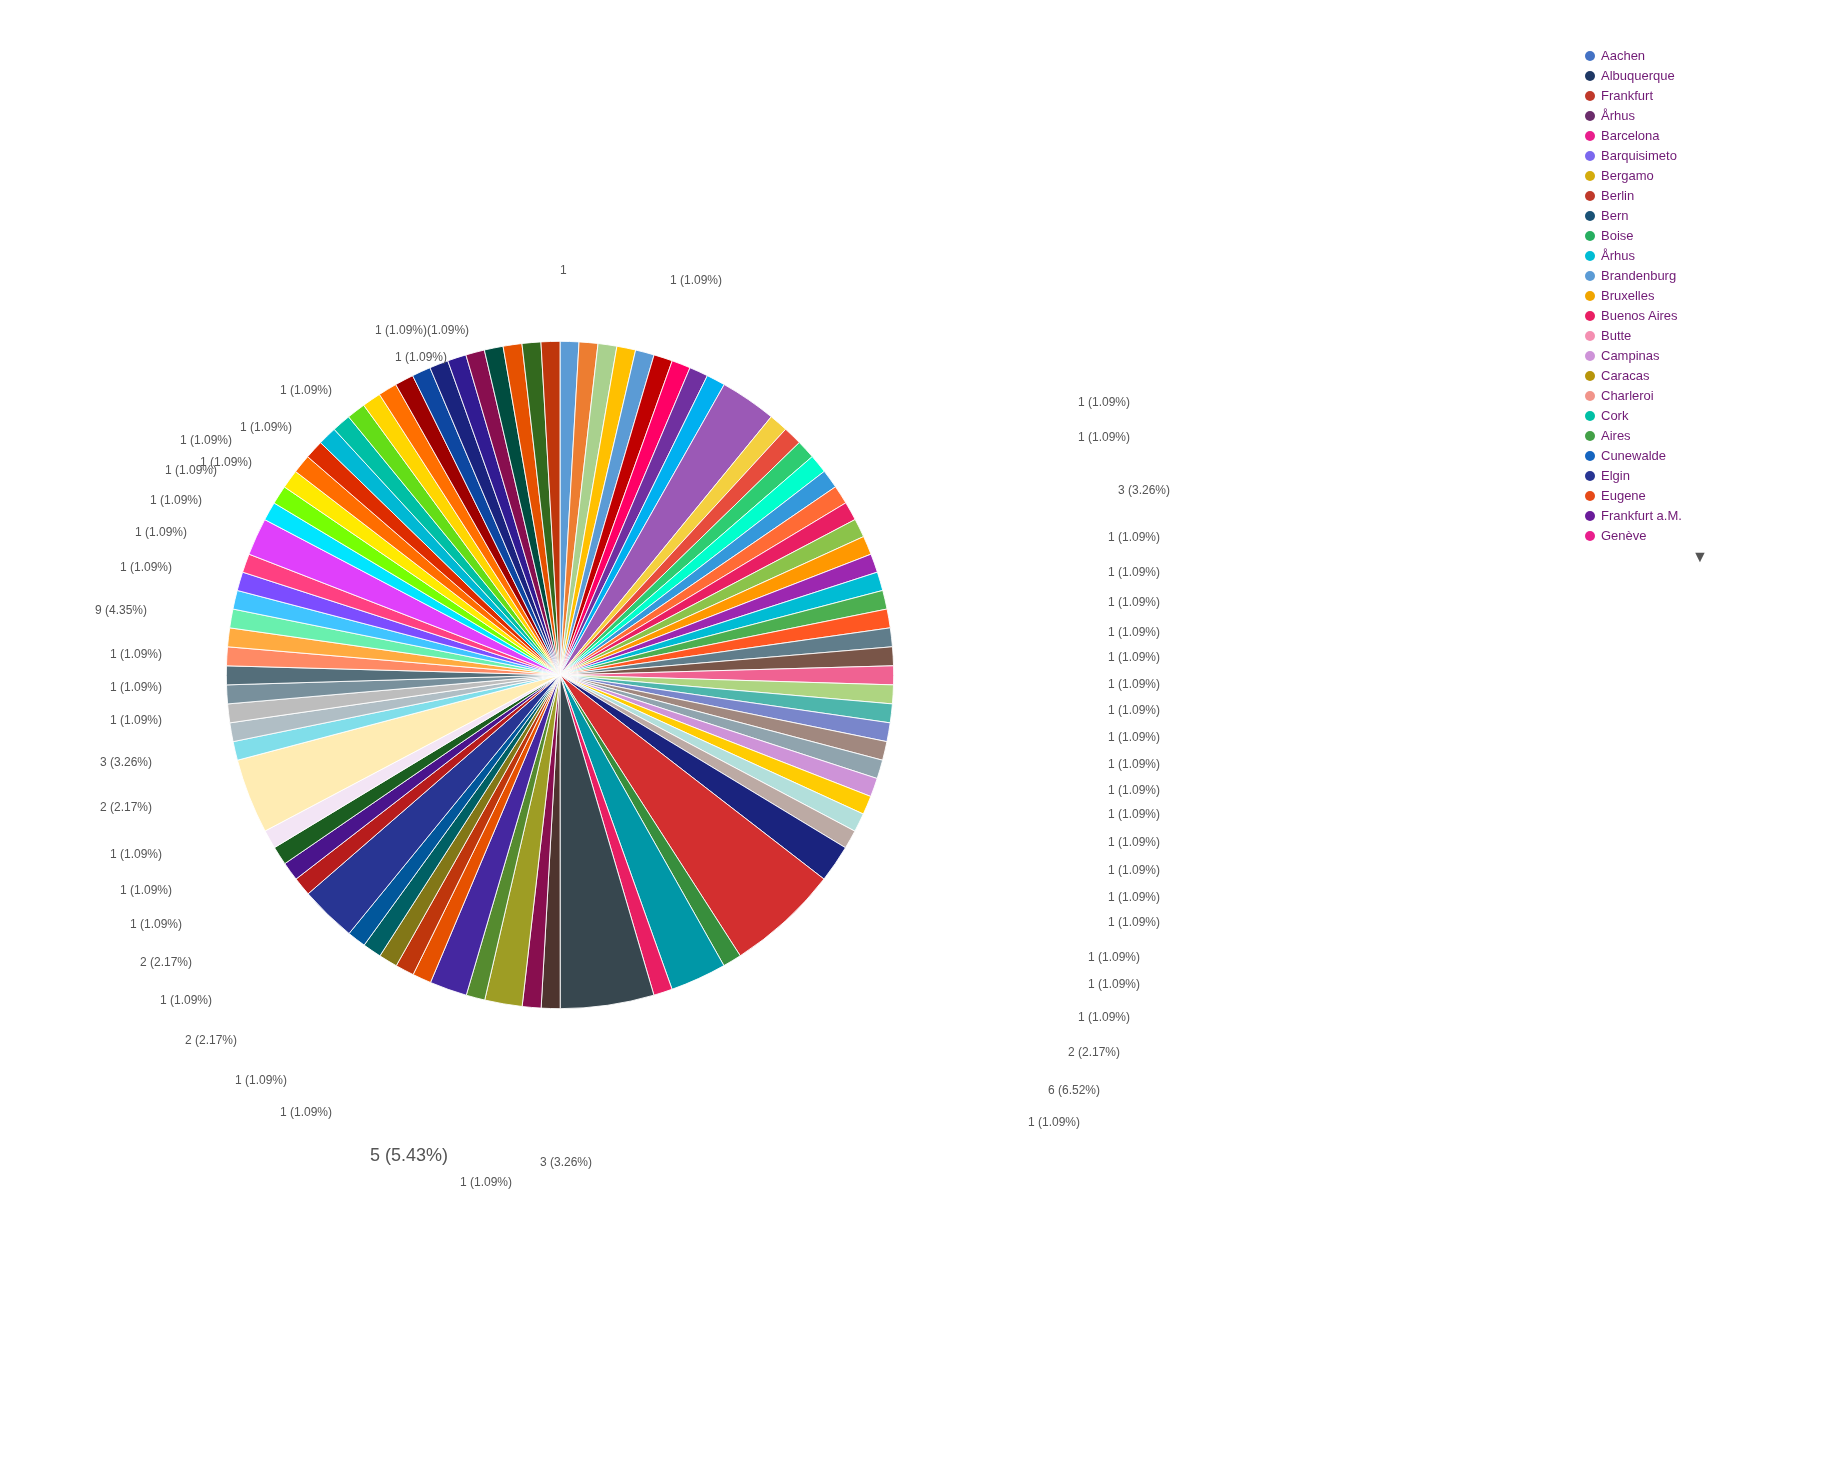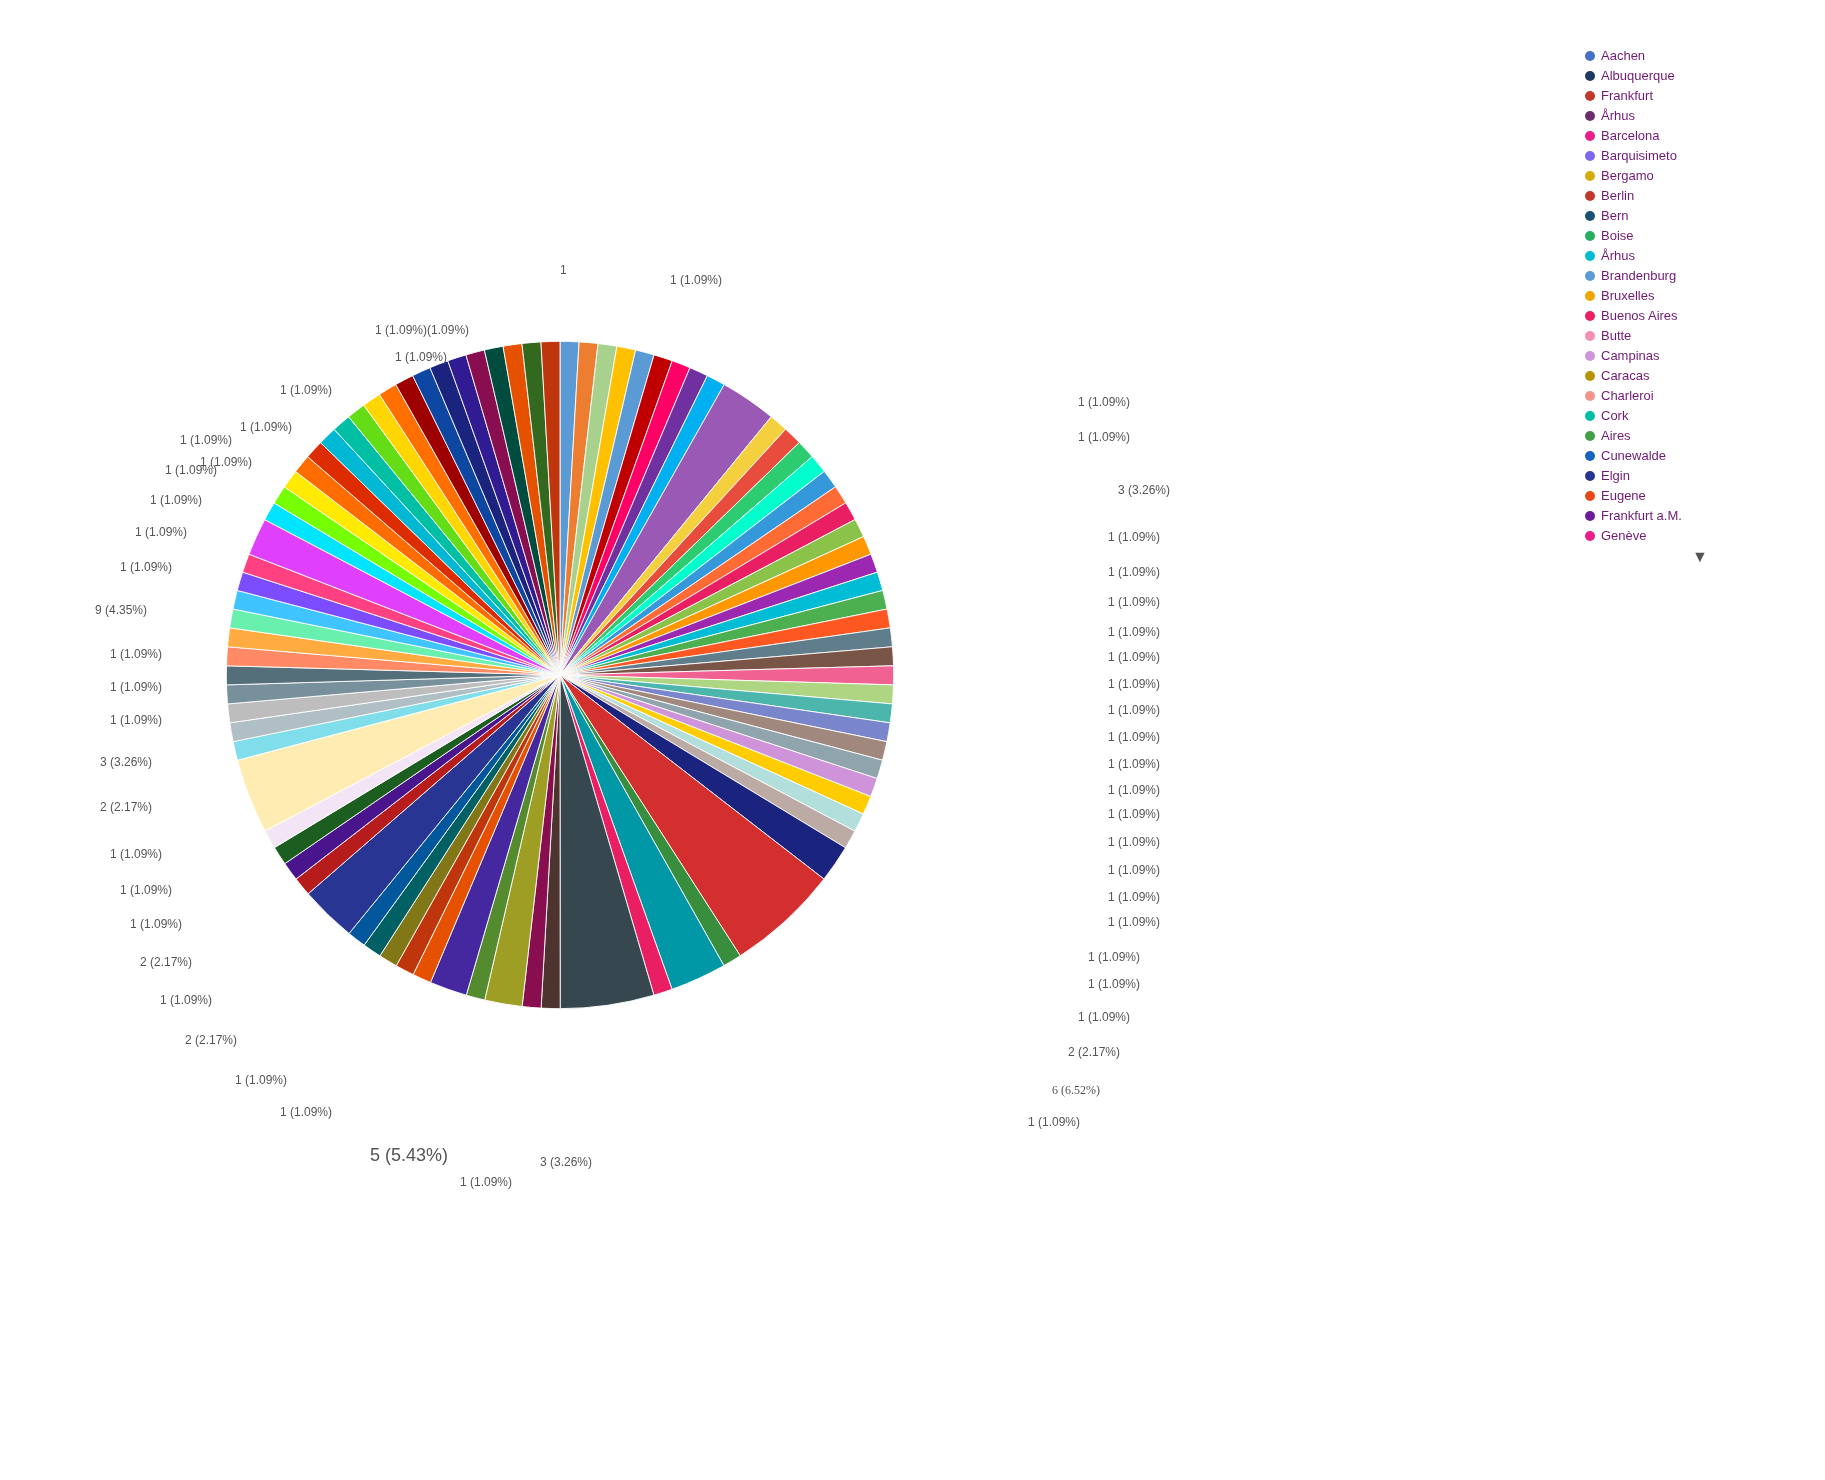--- a/index.html
+++ b/index.html
@@ -297,21 +297,21 @@
     <div style="position:absolute; right:20px; top:572px; font-size:12px; color:#555;">1 (1.09%)</div>
     <div style="position:absolute; right:20px; top:600px; font-size:12px; color:#555;">1 (1.09%)</div>
     <div style="position:absolute; right:20px; top:628px; font-size:12px; color:#555;">1 (1.09%)</div>
     <div style="position:absolute; right:20px; top:655px; font-size:12px; color:#555;">1 (1.09%)</div>
     <div style="position:absolute; right:20px; top:680px; font-size:12px; color:#555;">1 (1.09%)</div>
 
     <div style="position:absolute; right:40px; top:715px; font-size:12px; color:#555;">1 (1.09%)</div>
     <div style="position:absolute; right:40px; top:742px; font-size:12px; color:#555;">1 (1.09%)</div>
     <div style="position:absolute; right:50px; top:775px; font-size:12px; color:#555;">1 (1.09%)</div>
     <div style="position:absolute; right:60px; top:810px; font-size:12px; color:#555;">2 (2.17%)</div>
-    <div style="position:absolute; right:80px; top:848px; font-size:12px; color:#555;font-family:Liberation Serif, serif;">6 (6.52%)</div>
+    <div style="position:absolute; right:80px; top:848px; font-size:12px; color:#555;">6 (6.52%)</div>
     <div style="position:absolute; right:100px; top:880px; font-size:12px; color:#555;">1 (1.09%)</div>
 
     <div style="position:absolute; left:460px; top:920px; font-size:12px; color:#555;">3 (3.26%)</div>
     <div style="position:absolute; left:380px; top:940px; font-size:12px; color:#555;">1 (1.09%)</div>
     <div style="position:absolute; left:290px; top:910px; font-size:18px; color:#555;">5 (5.43%)</div>
 
     <div style="position:absolute; left:200px; top:870px; font-size:12px; color:#555;">1 (1.09%)</div>
     <div style="position:absolute; left:155px; top:838px; font-size:12px; color:#555;">1 (1.09%)</div>
     <div style="position:absolute; left:105px; top:798px; font-size:12px; color:#555;">2 (2.17%)</div>
     <div style="position:absolute; left:80px; top:758px; font-size:12px; color:#555;">1 (1.09%)</div>

